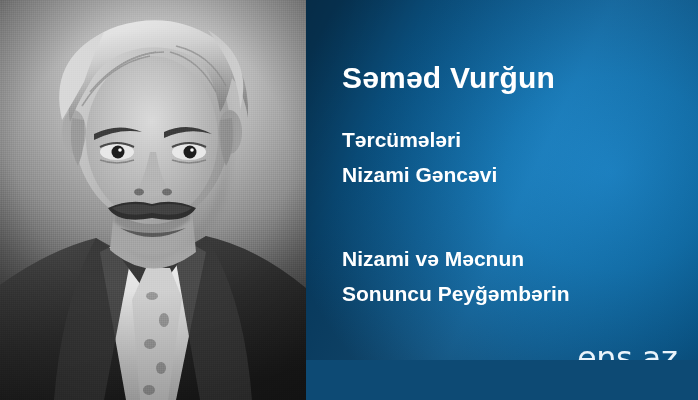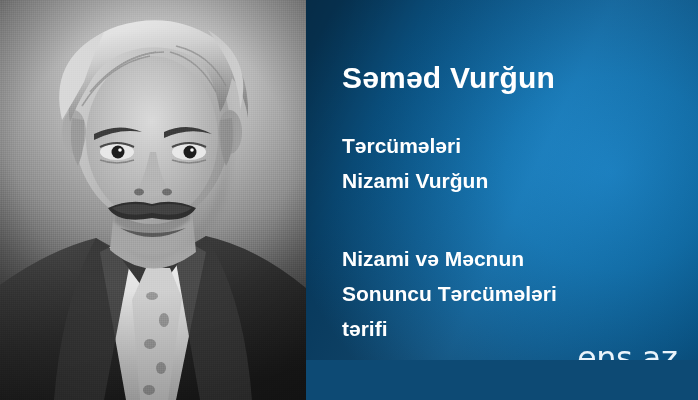--- a/index.html
+++ b/index.html
@@ -74,21 +74,21 @@
     white-space: nowrap;
   }
   .subgroup {
     position: absolute;
     left: 0;
     font-size: 21px;
     font-weight: bold;
     line-height: 35px;
     white-space: nowrap;
   }
-  #subgroup-1 { top: 128px; }
+  #subgroup-1 { top: 122px; }
   #subgroup-2 { top: 241px; }
   .subline { display: block; }
 
   
   #logo {
     position: absolute;
     left: 271px;
     top: 345px;
     width: 100px;
     height: 36px;
@@ -223,27 +223,26 @@
 
   <div id="blue-panel">
     <div class="sheen"></div>
 
     <div id="text-block">
 
       <div class="title">Səməd Vurğun</div>
 
       <div class="subgroup" id="subgroup-1">
         <span class="subline">Tərcümələri</span>
-        <span class="subline">Nizami Vurğun</span>
+        <span class="subline">Nizami Gəncəvi</span>
       </div>
 
       <div class="subgroup" id="subgroup-2">
         <span class="subline">Nizami və Məcnun</span>
-        <span class="subline">Sonuncu Tərcümələri</span>
-        <span class="subline">tərifi</span>
+        <span class="subline">Sonuncu Peyğəmbərin</span>
       </div>
 
     </div>
 
     <div id="logo">
       <div class="wordmark">ens.az</div>
       <div class="tagline">ensiklopediya</div>
     </div>
   </div>
 

